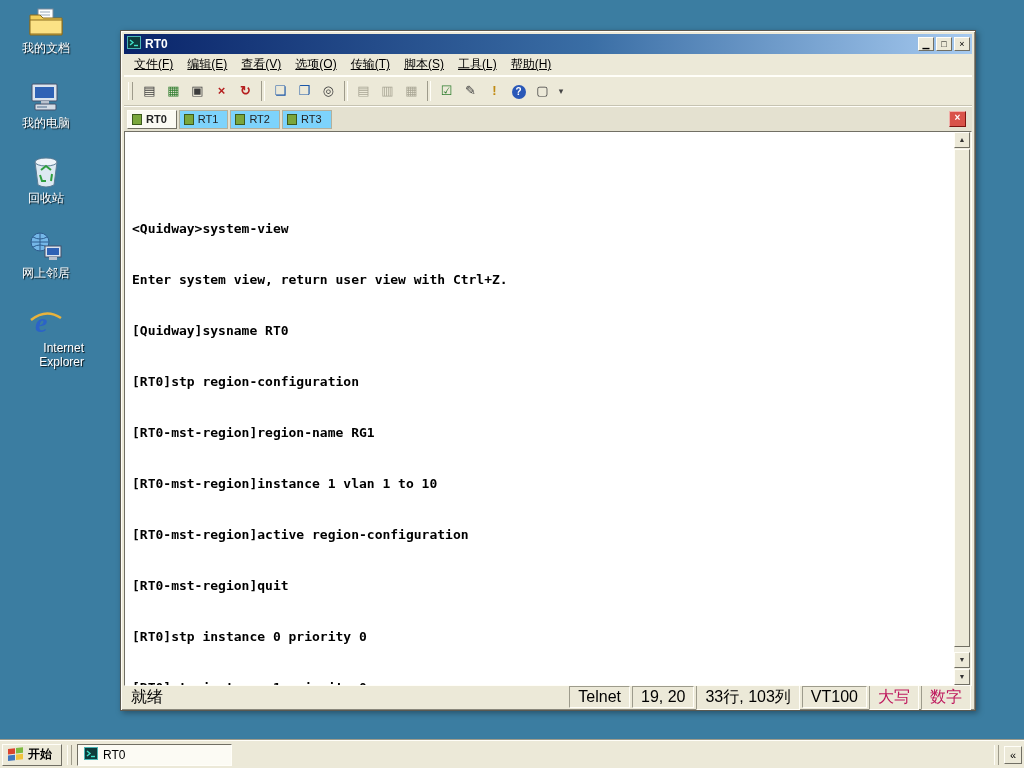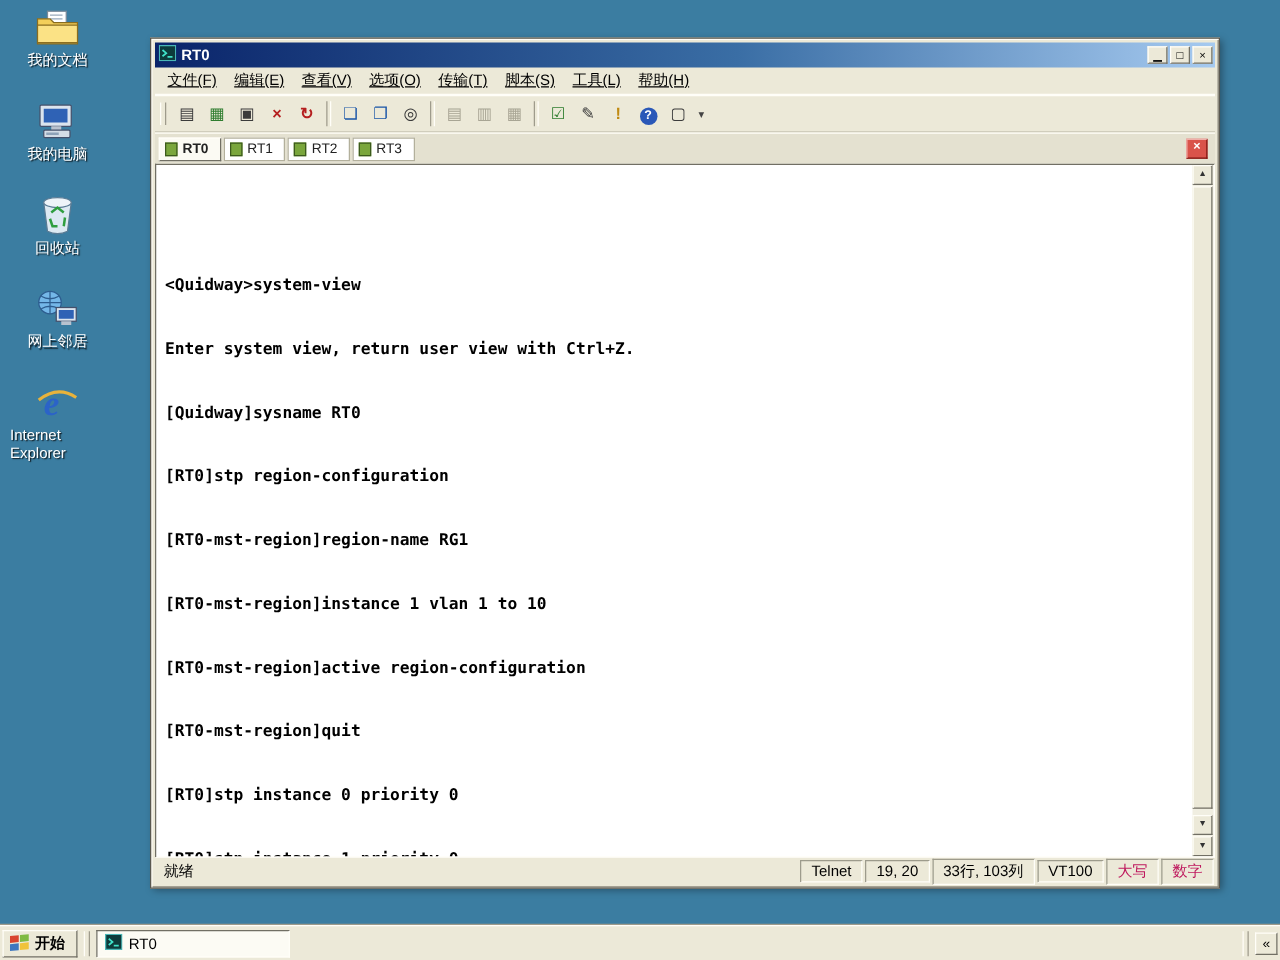--- a/index.html
+++ b/index.html
@@ -6,21 +6,21 @@
   body{
     width:1024px;height:768px;position:relative;overflow:hidden;
     background:var(--desktop-bg,#3b7da1);
     font-family:"Liberation Sans",sans-serif;
     -webkit-user-select:none;user-select:none;
   }
   
   .desktop-icons{position:absolute;left:8px;top:6px;width:76px;display:flex;flex-direction:column;gap:26px;}
   .desktop-icon{display:flex;flex-direction:column;align-items:center;gap:3px;cursor:pointer;}
   .desktop-icon .icon-img{width:36px;height:32px;display:flex;align-items:center;justify-content:center;}
-  .desktop-icon .icon-label{color:#fff;font-size:12px;text-align:left;line-height:14px;text-shadow:1px 1px 1px rgba(0,0,0,.85);max-width:76px;}
+  .desktop-icon .icon-label{color:#fff;font-size:12px;text-align:right;line-height:14px;text-shadow:1px 1px 1px rgba(0,0,0,.85);max-width:76px;}
   
   .window{
     position:absolute;left:120px;top:30px;width:856px;height:681px;
     background:var(--chrome,#ece9d8);
     border:1px solid #5a5850;
     box-shadow:inset 1px 1px 0 #fffef8,inset -1px -1px 0 #8a887c, 2px 2px 6px rgba(0,0,0,.35);
     padding:3px;box-sizing:border-box;
     display:flex;flex-direction:column;
   }
   .titlebar{
@@ -51,21 +51,21 @@
   .tbtn.green{color:#2f7d2f;}
   .tbtn.disabled{color:#a8a594;}
   .tbtn.help{color:#fff;}
   .tbtn.help span{display:inline-block;width:14px;height:14px;border-radius:50%;background:#2a58b8;font-size:10px;line-height:14px;font-weight:bold;}
   .tb-sep{width:2px;height:20px;border-left:1px solid #9e9b8b;border-right:1px solid #fffef8;margin:0 3px;}
   .tb-drop{width:12px;font-size:9px;color:#444;text-align:center;cursor:pointer;}
   
   .tabbar{height:22px;flex:0 0 22px;display:flex;align-items:center;gap:2px;padding:1px 3px;background:#e4e1d0;border-top:1px solid #fffef8;}
   .tab{
     height:17px;display:flex;align-items:center;gap:4px;padding:0 9px 0 4px;font-size:11px;cursor:pointer;
-    background:#ffffff;border:1px solid #b3b09c;color:#222;
+    background:#7dd3fc;border:1px solid #b3b09c;color:#222;
   }
   .tab.active{background:#fbfaf3;border-color:#fffef8 #716f64 #716f64 #fffef8;font-weight:bold;}
   .tab-ind{width:8px;height:9px;background:var(--tab-indicator-green,#7aa63c);border:1px solid #3c5a1c;}
   .tab-close{
     margin-left:auto;margin-right:3px;width:15px;height:14px;
     background:var(--tab-close-red,#d9534a);color:#fff;font-size:10px;line-height:12px;text-align:center;
     border:1px solid;border-color:#f0b0aa #7c1410 #7c1410 #f0b0aa;cursor:pointer;font-weight:bold;
   }
   
   .terminal{flex:1;position:relative;background:var(--terminal-bg,#fff);border:1px solid;border-color:#716f64 #fffef8 #fffef8 #716f64;overflow:hidden;}
@@ -78,21 +78,21 @@
   
   .vscroll{position:absolute;top:0;right:0;bottom:0;width:17px;background:#f0eee1;}
   .sbtn{position:absolute;left:0;width:16px;height:16px;background:var(--chrome,#ece9d8);
     border:1px solid;border-color:#fffef8 #716f64 #716f64 #fffef8;
     font-size:7px;line-height:14px;text-align:center;color:#333;cursor:pointer;box-sizing:border-box;}
   .sbtn.up{top:0;}
   .sbtn.down{bottom:0;}
   .sthumb{position:absolute;left:0;top:17px;bottom:38px;width:16px;background:var(--chrome,#ece9d8);
     border:1px solid;border-color:#fffef8 #716f64 #716f64 #fffef8;box-sizing:border-box;cursor:grab;}
   
-  .statusbar{height:20px;flex:0 0 20px;display:flex;align-items:center;font-size:12px;gap:2px;padding:1px 1px 0 1px;}
+  .statusbar{height:20px;flex:0 0 20px;display:flex;align-items:center;font-size:16px;gap:2px;padding:1px 1px 0 1px;}
   .status-msg{flex:1;padding:1px 6px;}
   .spanel{padding:1px 8px;border:1px solid;border-color:#9d9b8c #fffef8 #fffef8 #9d9b8c;white-space:nowrap;}
   .spanel.dim{color:#be185d;}
   
   .taskbar{
     position:absolute;left:0;bottom:0;width:1024px;height:28px;background:var(--chrome,#ece9d8);
     border-top:1px solid #fffef8;box-shadow:0 -1px 0 #9e9b8b;
     display:flex;align-items:center;gap:3px;padding:0 2px;box-sizing:border-box;
   }
   .start-btn{

